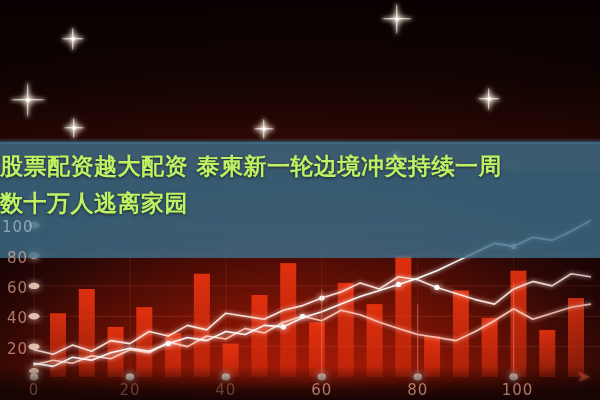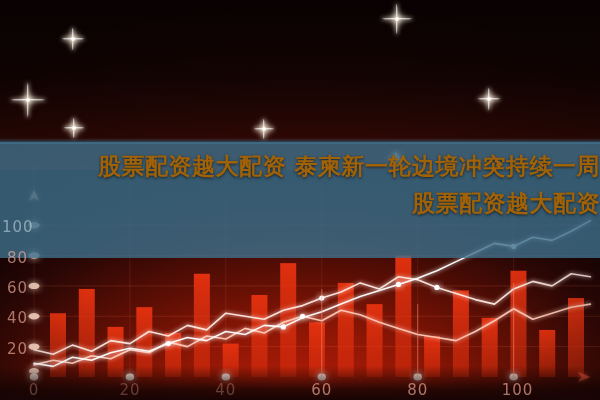--- a/index.html
+++ b/index.html
@@ -101,22 +101,22 @@
     top: 138px;
     height: 6px;
     background: linear-gradient(to bottom, rgba(62,112,140,0) 0%, rgba(62,112,140,0.8) 100%);
   }
 
   
   .headline {
     position: absolute;
     left: 0; right: 0;
     top: 148px;
-    text-align: right;
-    color: #a16207;
+    text-align: left;
+    color: #bef264;
     font-weight: bold;
     font-size: 23px;
     line-height: 37px;
     letter-spacing: 0.5px;
     text-shadow: 0 1px 3px rgba(0,0,0,0.65);
     font-family: "DejaVu Sans", "Liberation Sans", sans-serif;
     white-space: nowrap;
   }
   .headline .l2 { display: block; }
 
@@ -266,21 +266,21 @@
       <div class="star" style="left: 388px; top: 152px; width: 16px; height: 16px;">
         <div class="core"></div>
       </div>
     </div>
 
   <div class="blue-band-fade"></div>
   <div class="blue-band"></div>
 
   <div class="headline">
     <span class="l1">股票配资越大配资 泰柬新一轮边境冲突持续一周</span>
-    <span class="l2">股票配资越大配资</span>
+    <span class="l2">数十万人逃离家园</span>
   </div>
 
   <div id="ticks">
       <div class="tick ylab" style="left: 2px; width: 26px; top: 339.636px;">20</div>
       <div class="tick ylab" style="left: 2px; width: 26px; top: 309.273px;">40</div>
       <div class="tick ylab" style="left: 2px; width: 26px; top: 278.909px;">60</div>
       <div class="tick ylab" style="left: 2px; width: 26px; top: 248.545px;">80</div>
       <div class="tick ylab blue" style="left: 2px; width: 26px; top: 218.182px;">100</div>
       <div class="tick dim" style="left: 22px; width: 24px; text-align: center; top: 381px;">0</div>
       <div class="tick dim" style="left: 117.932px; width: 24px; text-align: center; top: 381px;">20</div>

